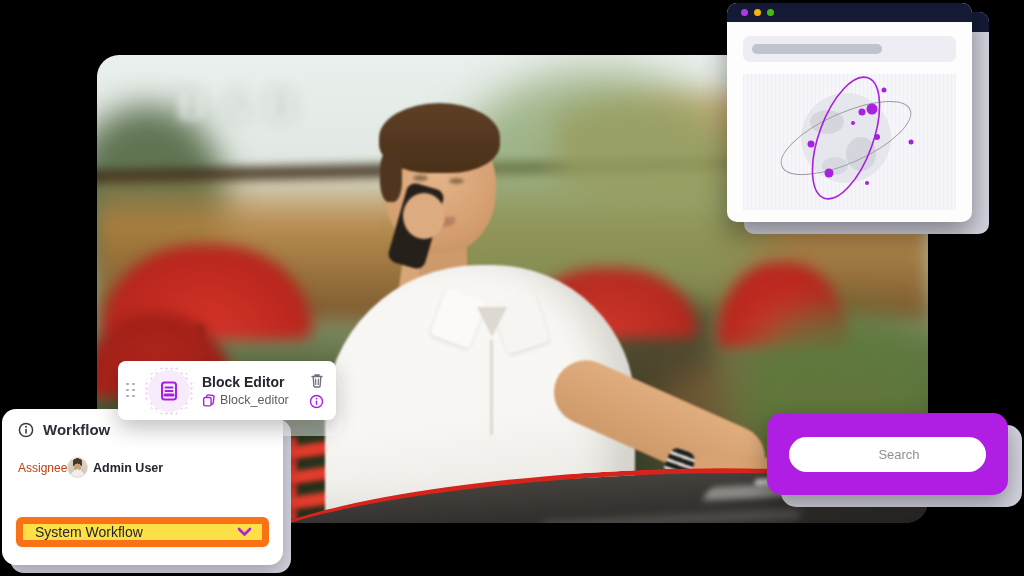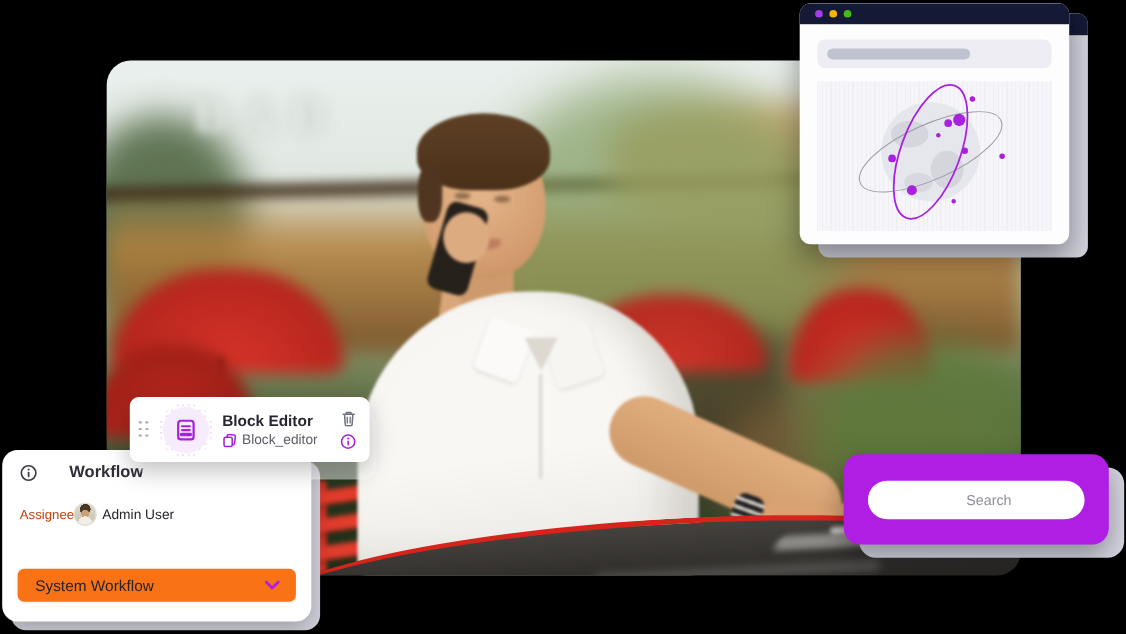--- a/index.html
+++ b/index.html
@@ -88,32 +88,32 @@
   .block-title{font-size:14px;font-weight:700;color:#262630;}
   .block-sub{display:flex;align-items:center;gap:5px;font-size:12.5px;color:#5c5c66;}
   .block-side{margin-left:auto;display:flex;flex-direction:column;align-items:center;gap:6px;}
   .icon-btn{background:none;border:none;padding:0;cursor:pointer;line-height:0;}
 
   
   .wf-backing{left:10px;top:419px;width:281px;height:154px;border-radius:14px;background:#d4d5e0;}
   .wf-card{left:2px;top:409px;width:281px;height:156px;border-radius:14px;background:#fff;
       box-shadow:0 8px 22px rgba(0,0,0,.25);box-sizing:border-box;padding:12px 16px;}
   .wf-header{display:flex;align-items:center;gap:9px;}
-  .wf-title{font-size:15px;font-weight:700;color:#2e2e38;margin-left:20px;}
+  .wf-title{font-size:15px;font-weight:700;color:#2e2e38;}
   .wf-row{position:absolute;left:16px;right:16px;display:flex;align-items:center;}
   .wf-label{font-size:12px;color:#c2410c;width:49px;}
-  .wf-value{font-size:12.5px;font-weight:400;color:#24242e;}
+  .wf-value{font-size:12.5px;font-weight:700;color:#24242e;}
   .avatar{width:21px;height:21px;border-radius:50%;margin-right:5px;flex:0 0 auto;border:1px solid #e2ddd2;box-sizing:border-box;
       background:
         radial-gradient(circle at 50% 95%,#f0eee8 0 32%,rgba(0,0,0,0) 33%),
         radial-gradient(circle at 50% 48%,#caa27a 0 26%,rgba(0,0,0,0) 27%),
         radial-gradient(circle at 50% 26%,#4a3826 0 28%,rgba(0,0,0,0) 29%),
         linear-gradient(180deg,#ded8cc,#c9c2b4);}
-  .wf-select{position:absolute;left:14px;top:108px;width:253px;height:30px;border:4px solid #f97316;border-radius:6px;
-      background:#f97316;box-shadow:0 1px 3px rgba(0,0,0,.07);display:flex;align-items:center;
+  .wf-select{position:absolute;left:14px;top:108px;width:253px;height:30px;border:7px solid #f97316;border-radius:6px;
+      background:#fde047;box-shadow:0 1px 3px rgba(0,0,0,.07);display:flex;align-items:center;
       padding:0 10px 0 12px;box-sizing:border-box;cursor:pointer;}
   .wf-select-value{font-size:14px;color:#24242e;flex:1;}
 
   
   .search-backing{left:781px;top:425px;width:241px;height:82px;border-radius:15px;background:#d4d5e0;}
   .search-card{left:767px;top:413px;width:241px;height:82px;border-radius:15px;background:#b01ee4;
       box-shadow:0 10px 24px rgba(0,0,0,.35);display:flex;align-items:center;justify-content:center;}
   .search-input-wrap{width:197px;height:35px;border-radius:17.5px;background:#fff;display:flex;align-items:center;
       padding:0 12px;box-sizing:border-box;gap:8px;}
   .search-input{border:none;outline:none;flex:1;font-size:13px;color:#3a3a42;background:transparent;

